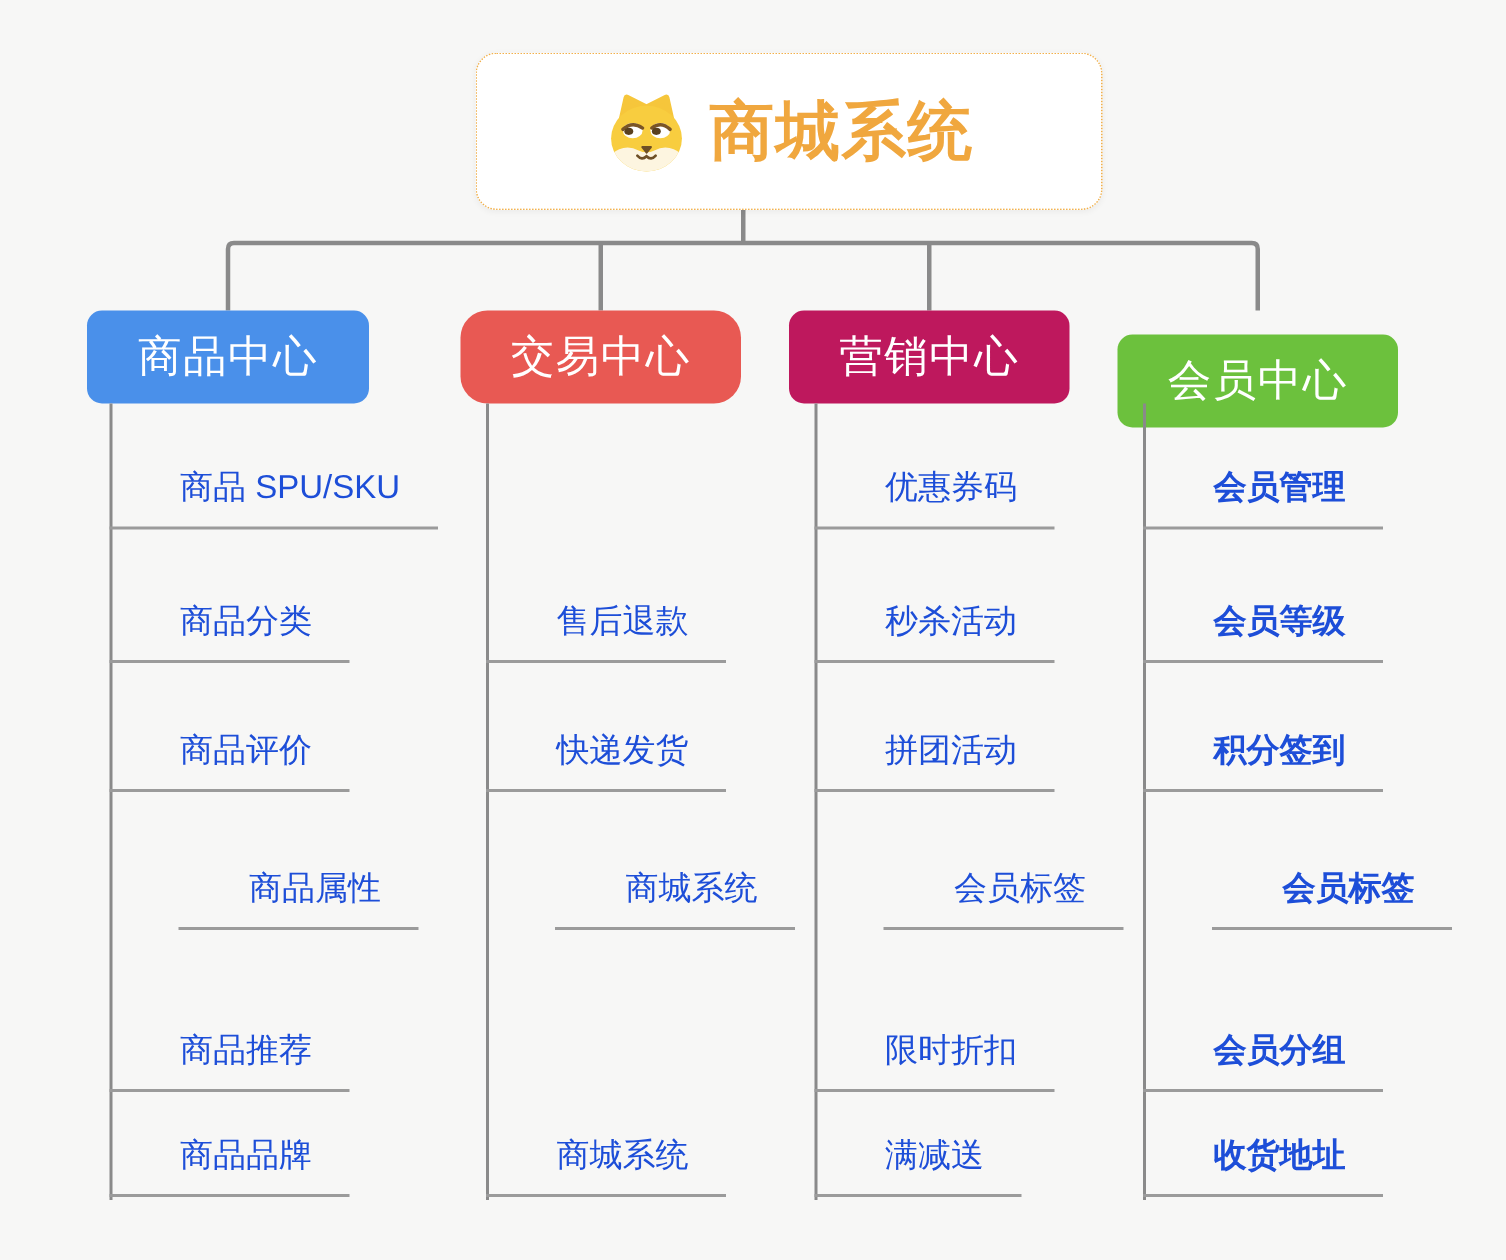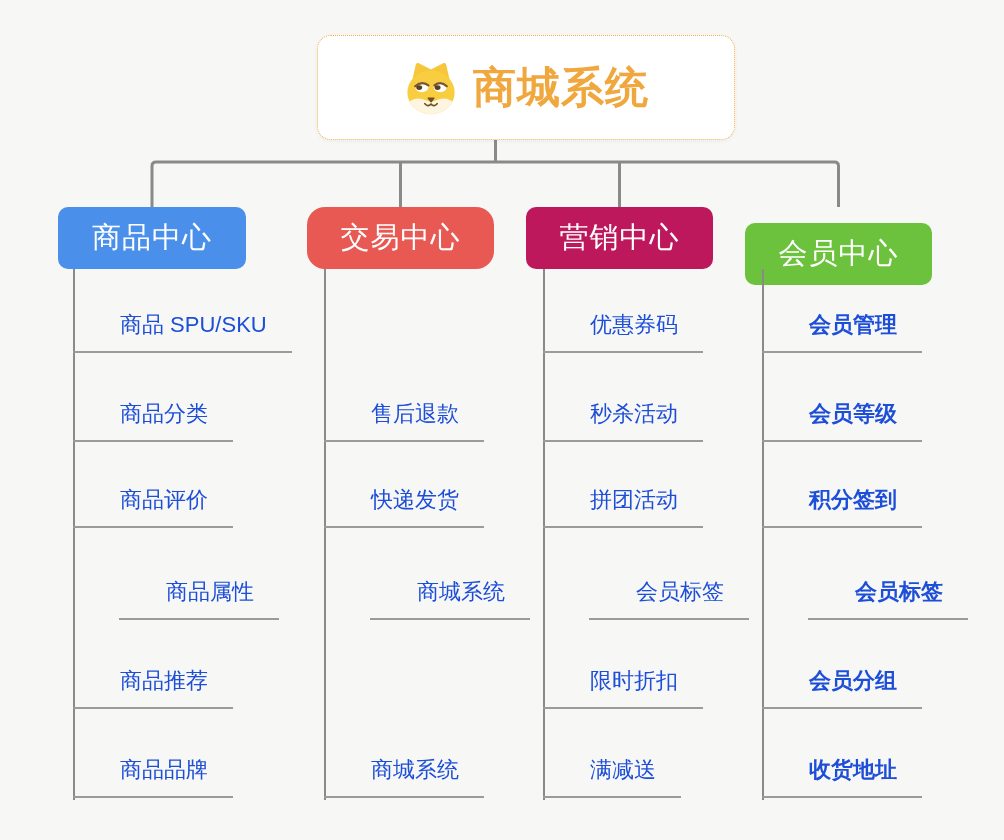--- a/index.html
+++ b/index.html
@@ -33,21 +33,21 @@
   .col-2{left:543px;}
   .col-3{left:762px;font-weight:bold;}
 
   .leaf{position:absolute;left:0;display:inline-block;white-space:nowrap;
     font-size:22px;line-height:29px;color:#1d4ed8;
     padding:0 25px 12px 47px;border-bottom:2px solid #9b9b9b;cursor:pointer;}
   .leaf-0{top:41px;}
   .leaf-1{top:130px;}
   .leaf-2{top:216px;}
   .leaf-3{top:308px;margin-left:46px;}
-  .leaf-4{top:397px;}
+  .leaf-4{top:416px;}
   .leaf-5{top:486px;}
 </style>
 </head>
 <body>
 
 <div class="canvas">
 
   <svg class="connectors" viewBox="0 0 1004 840" xmlns="http://www.w3.org/2000/svg">
     <g fill="none" stroke="#8a8a8a" stroke-width="3">
       <path d="M495.5 140 V162"></path>

